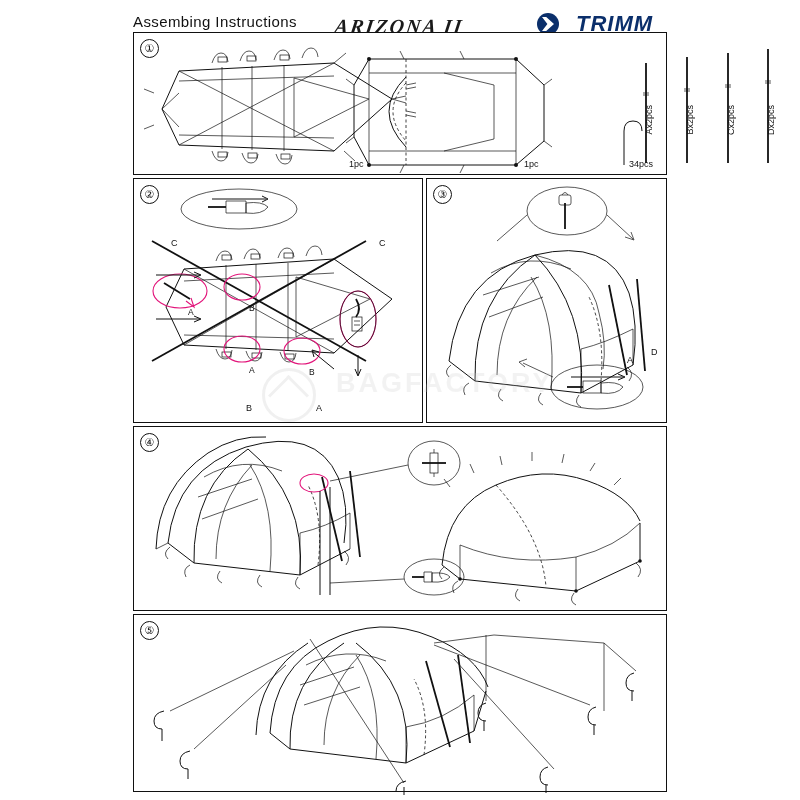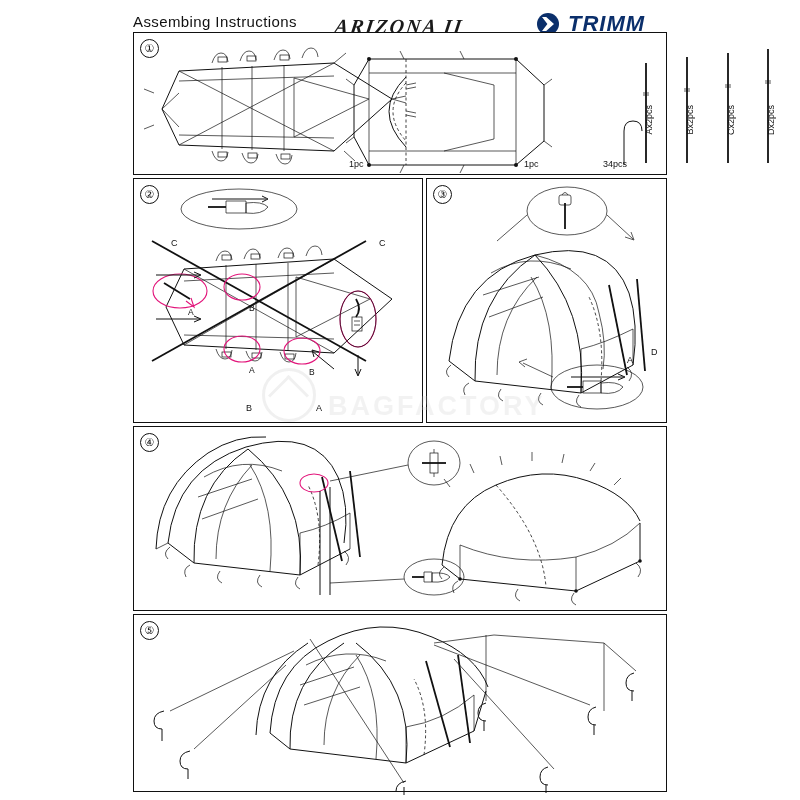--- a/index.html
+++ b/index.html
@@ -22,21 +22,21 @@
   .brand-model{
     position:absolute;left:335px;top:6px;
     font-family:"Liberation Serif", serif;
     font-style:italic;font-weight:bold;font-size:20px;
     letter-spacing:2px;
     color:#1a1a1a;
     transform:skewX(-8deg);
   }
   .brand-logo{
     position:absolute;left:537px;top:2px;
-    display:flex;align-items:center;gap:9px;
+    display:flex;align-items:center;gap:17px;
   }
   .brand-logo .mark{
     width:22px;height:22px;border-radius:50%;
     background:#0b2f6b;position:relative;
   }
   .brand-logo .mark:before{
     content:"";position:absolute;left:5px;top:4px;
     width:12px;height:14px;
     background:#fff;
     clip-path:polygon(0 0,45% 50%,0 100%,35% 100%,100% 50%,35% 0);
@@ -74,21 +74,21 @@
   .ln{fill:none;stroke:#111;stroke-width:1;}
   .ln-thin{fill:none;stroke:#111;stroke-width:.7;}
   .ln-thick{fill:none;stroke:#111;stroke-width:1.8;}
   .ln-dash{fill:none;stroke:#111;stroke-width:.8;stroke-dasharray:3 2.5;}
   .ln-pink{fill:none;stroke:#e2147a;stroke-width:1.1;}
   .fillk{fill:#111;stroke:none;}
 
   
   .watermark{
     position:absolute;left:262px;top:368px;
-    display:flex;align-items:flex-end;gap:12px;
+    display:flex;align-items:flex-start;gap:20px;
     opacity:.22;pointer-events:none;z-index:9;
   }
   .watermark .wm-circle{
     width:48px;height:48px;border-radius:50%;
     border:3px solid #bdbdbd;position:relative;
   }
   .watermark .wm-circle:after{
     content:"";position:absolute;left:9px;top:10px;
     width:26px;height:26px;
     border-left:3px solid #bdbdbd;border-top:3px solid #bdbdbd;
@@ -185,21 +185,21 @@
           <path d="M509 60 l6 0 M509 62 l6 0"></path>
           <path d="M550 56 l6 0 M550 58 l6 0"></path>
           <path d="M591 52 l6 0 M591 54 l6 0"></path>
           <path d="M631 48 l6 0 M631 50 l6 0"></path>
         </g>
       </g>
     </svg>
 
     <div class="label" style="left:215px;top:126px;">1pc</div>
     <div class="label" style="left:390px;top:126px;">1pc</div>
-    <div class="label" style="left:469px;top:126px;">34pcs</div>
+    <div class="label" style="left:495px;top:126px;">34pcs</div>
     <div class="label-v" style="left:510px;top:72px;">Ax2pcs</div>
     <div class="label-v" style="left:551px;top:72px;">Bx2pcs</div>
     <div class="label-v" style="left:592px;top:72px;">Cx2pcs</div>
     <div class="label-v" style="left:632px;top:72px;">Dx2pcs</div>
   </div>
 
   <div class="panel p2">
     <div class="step-num" style="left:6px;top:6px;">②</div>
 
     <svg width="290" height="245" viewBox="0 0 290 245">

